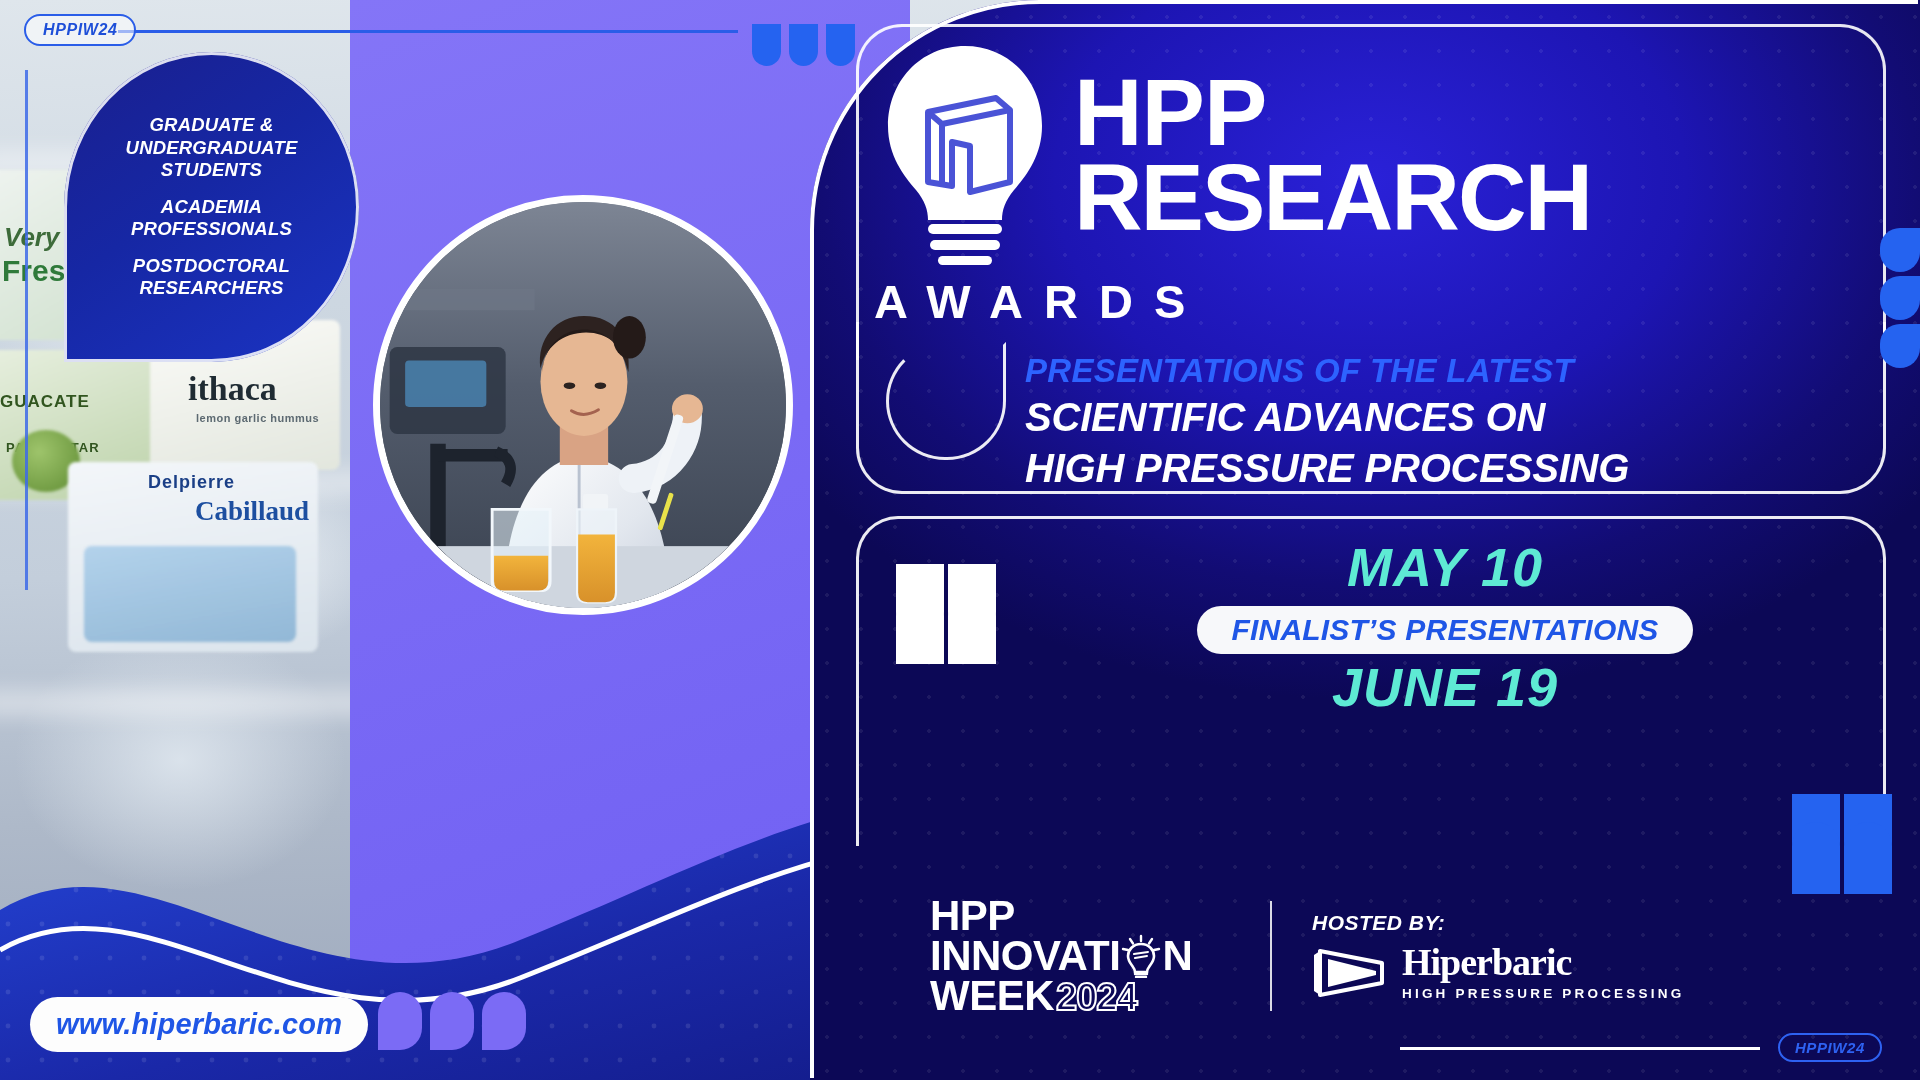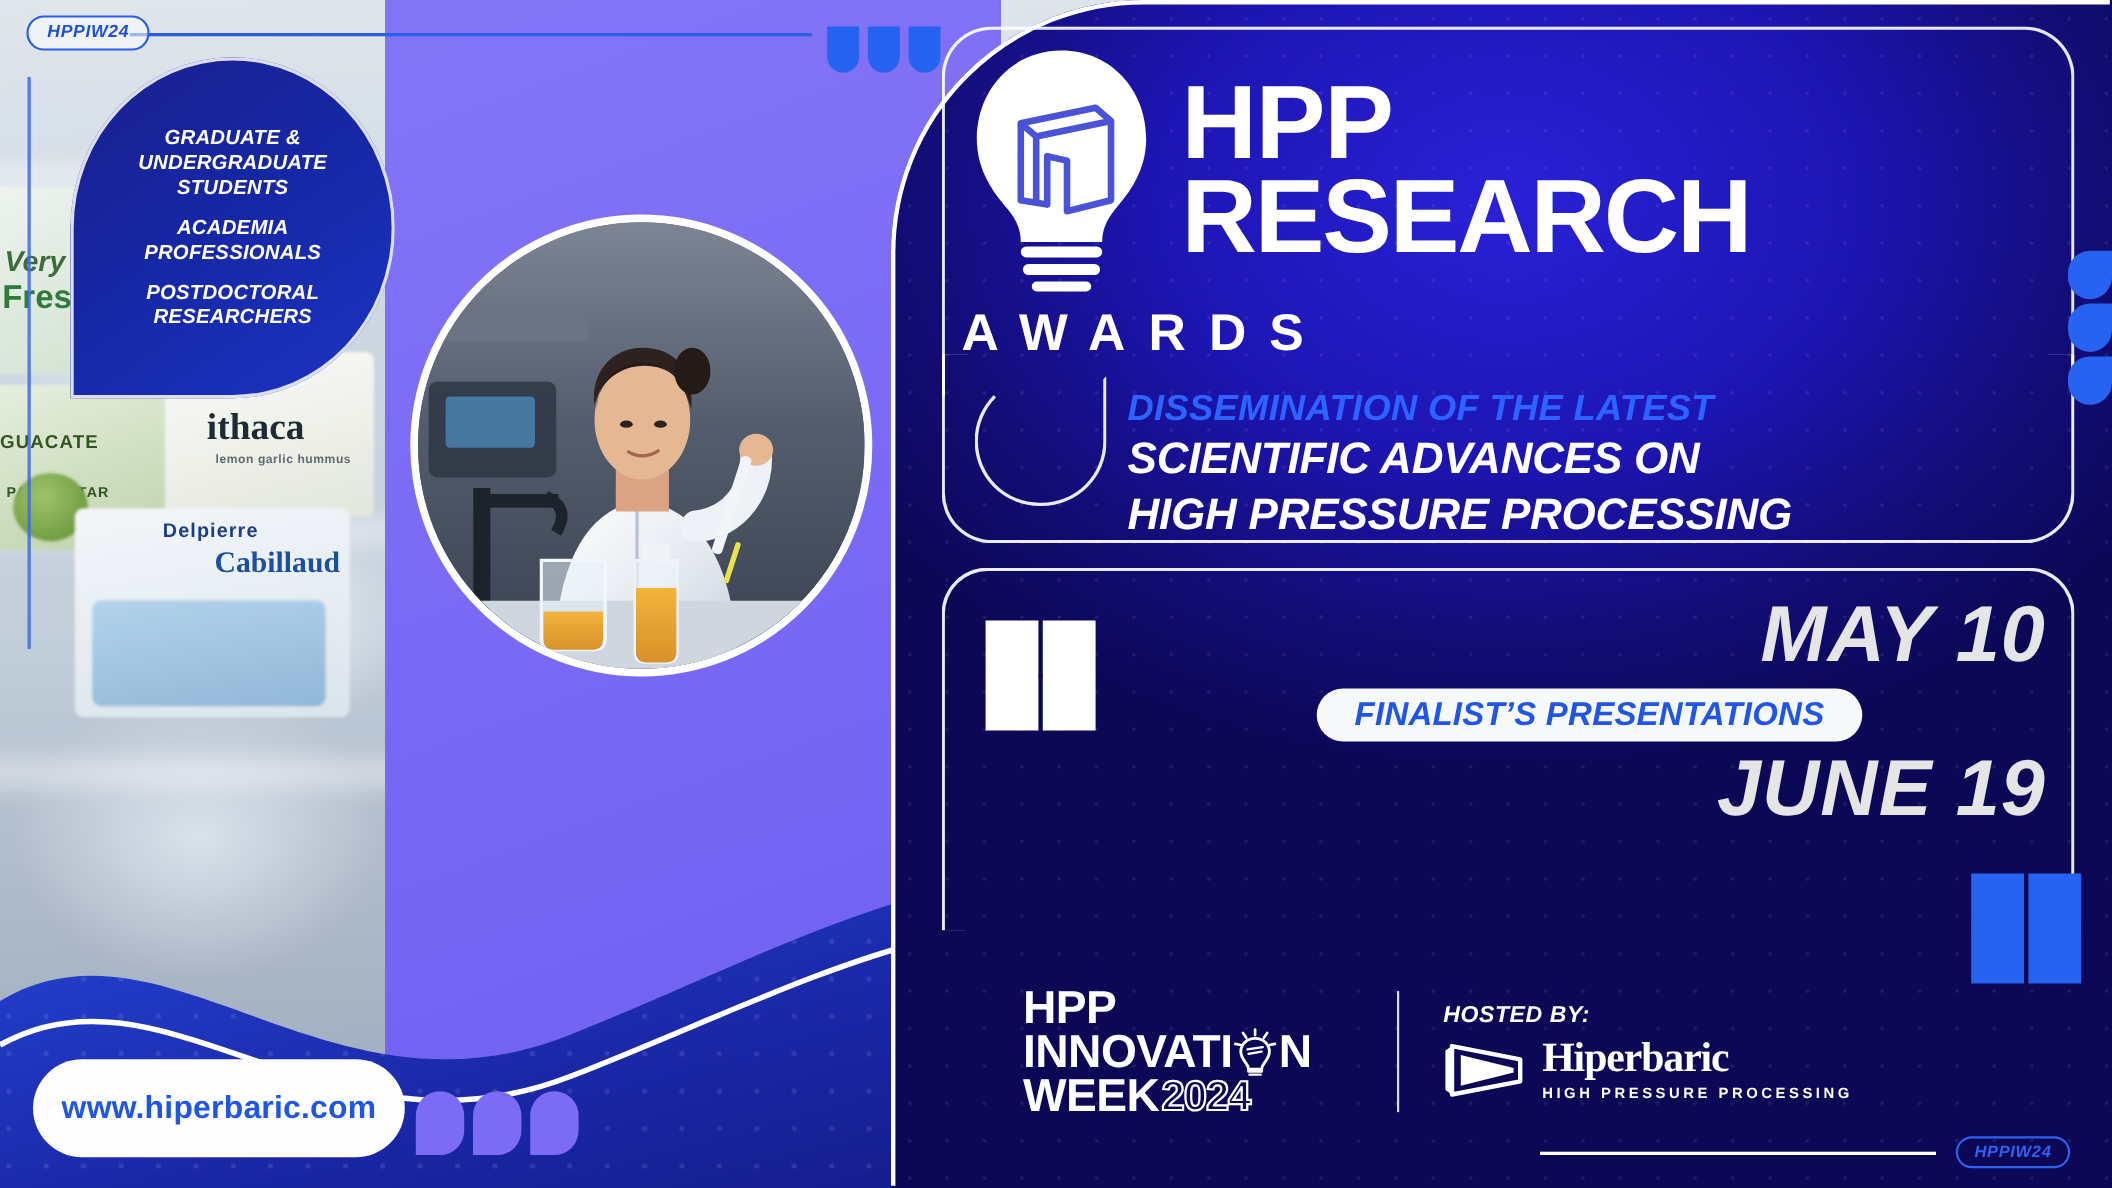--- a/index.html
+++ b/index.html
@@ -54,21 +54,21 @@
     padding:18px 20px;}
   .bubble .grp{color:#fff;font-weight:800;font-style:italic;text-align:center;
     font-size:18.5px;line-height:1.22;letter-spacing:.2px;text-transform:uppercase;}
 
   
   .domes-top{position:absolute;left:752px;top:24px;display:flex;gap:8px;z-index:28;}
   .domes-top i{display:block;width:29px;height:42px;background:#2563f0;border-radius:0 0 16px 16px;}
 
   
   .url-pill{position:absolute;left:30px;bottom:28px;z-index:30;background:#fdfdfd;
-    border-radius:999px;padding:28px 26px;color:#1f56e6;font-weight:800;
+    border-radius:999px;padding:11px 26px;color:#1f56e6;font-weight:800;font-style:italic;
     font-size:29px;letter-spacing:.2px;}
   .domes-bot{position:absolute;left:378px;bottom:30px;display:flex;gap:8px;z-index:30;}
   .domes-bot i{display:block;width:44px;height:58px;background:#7b6bf5;border-radius:22px 22px 22px 0;}
 
   
   .card{position:absolute;right:0;top:0;width:1110px;height:1080px;overflow:hidden;z-index:10;
     border-radius:230px 0 0 0;
     background:
       radial-gradient(ellipse 700px 520px at 560px 180px, #2a21d8 0%, #1d15b3 45%, #120c74 78%, #0c0856 100%),
       linear-gradient(160deg,#1a12b6 0%,#130d86 40%,#0b0759 75%,#080542 100%);
@@ -99,21 +99,21 @@
   .sub-l1{color:#2d63ff;font-weight:800;font-style:italic;font-size:33px;letter-spacing:.3px;}
   .sub-l2{color:#fff;font-weight:900;font-style:italic;font-size:40px;line-height:1.17;letter-spacing:-.2px;margin-top:4px;}
 
   
   .date-frame{position:absolute;left:46px;top:516px;width:1030px;height:330px;z-index:13;
     border:3px solid rgba(255,255,255,.92);border-radius:42px 42px 0 0;border-bottom:none;}
   .flower-big{position:absolute;left:82px;top:560px;width:108px;height:108px;z-index:16;}
   .dates{position:absolute;left:222px;top:534px;width:840px;z-index:16;text-align:center;}
   .chip{display:inline-block;background:#f7f8fa;border-radius:999px;padding:7px 34px;
     color:#1f56e6;font-weight:900;font-style:italic;font-size:30px;letter-spacing:.2px;}
-  .bigdate{color:#e5e5e5;font-weight:800;font-style:italic;font-size:72px;letter-spacing:1px;margin:2px 0 8px;text-align:right;}
+  .bigdate{color:#5eead4;font-weight:800;font-style:italic;font-size:54px;letter-spacing:1px;margin:2px 0 8px;}
   .bigdate b{font-weight:900;}
 
   
   .logos{position:absolute;left:56px;bottom:54px;width:1000px;height:140px;z-index:16;display:flex;align-items:center;}
   .iw-logo{width:300px;color:#fff;}
   .iw-l1{font-weight:900;font-size:42px;line-height:.86;letter-spacing:-.5px;}
   .iw-l2{font-weight:900;font-size:42px;line-height:.86;letter-spacing:-.5px;display:flex;align-items:center;}
   .iw-l3{font-weight:900;font-size:42px;line-height:.86;letter-spacing:-.5px;display:flex;align-items:flex-end;}
   .iw-year{font-size:38px;font-weight:700;color:transparent;-webkit-text-stroke:2px #fff;letter-spacing:-1px;margin-left:2px;}
   .divider{width:2px;height:110px;background:rgba(255,255,255,.85);margin:0 40px;}
@@ -291,21 +291,21 @@
         <div class="t-hpp">HPP</div>
         <div class="t-res">RESEARCH</div>
       </div>
     </div>
     <div class="t-awd">AWARDS</div>
   </div>
 
   <div class="sub-frame" style="left:856px;"></div>
   <div class="sub-notch" style="left:886px;"></div>
   <div class="sub-text" style="left:1025px;">
-    <div class="sub-l1">DISSEMINATION OF THE LATEST</div>
+    <div class="sub-l1">PRESENTATIONS OF THE LATEST</div>
     <div class="sub-l2">SCIENTIFIC ADVANCES ON</div>
     <div class="sub-l2">HIGH PRESSURE PROCESSING</div>
   </div>
 
   <div class="date-frame" style="left:856px;"></div>
   <div class="flower-big" style="left:892px;">
     <svg viewBox="0 0 108 108" width="108" height="108">
       <path d="M52 4 L4 4 L4 52 A24 24 0 0 0 52 52 Z" fill="#fff"></path>
       <path d="M56 4 L104 4 L104 52 A24 24 0 0 1 56 52 Z" fill="#fff"></path>
       <path d="M52 104 L4 104 L4 56 A24 24 0 0 1 52 56 Z" fill="#fff"></path>

